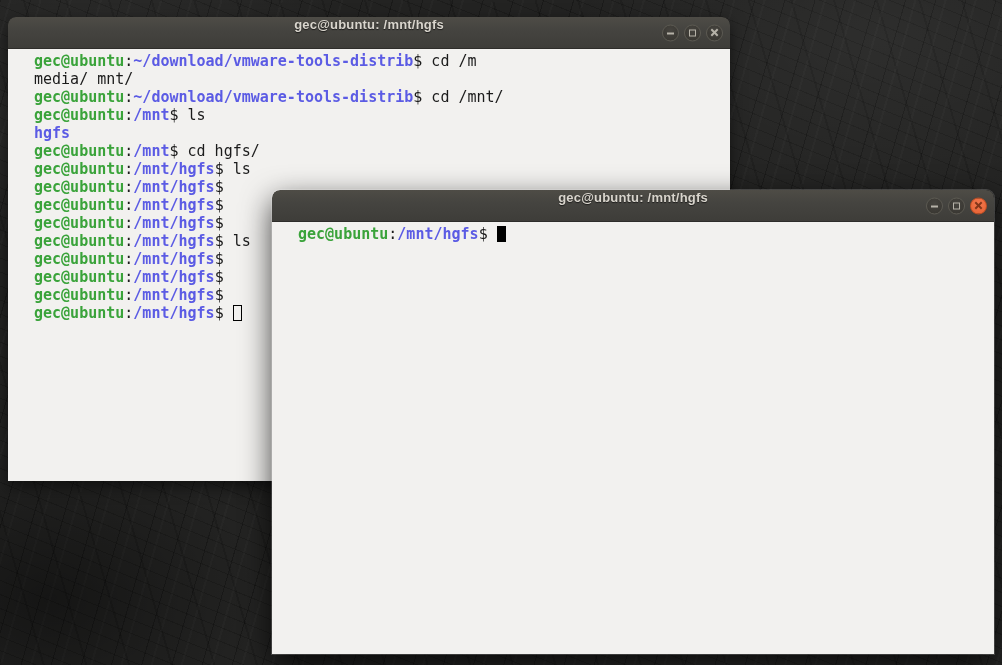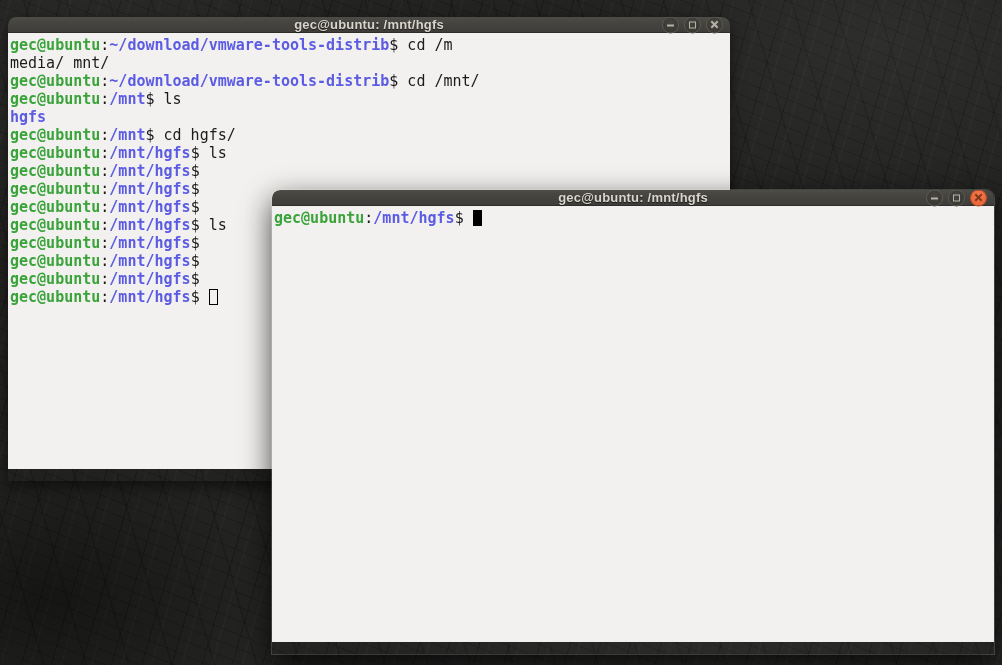--- a/index.html
+++ b/index.html
@@ -22,25 +22,25 @@
     position:absolute;
     width:722px; height:464px;
     border-radius:8px 8px 0 0;
     overflow:hidden;
   }
   .window.back  { left:8px;   top:17px;  box-shadow:0 5px 16px rgba(0,0,0,0.55); }
   .window.front { left:272px; top:190px; box-shadow:0 0 0 1px rgba(255,255,255,0.18), 0 10px 30px rgba(0,0,0,0.75); }
 
   .titlebar {
     position:relative;
-    height:16px;
+    height:32px;
     background:linear-gradient(#4e4c46 0%, #454440 40%, #3e3d39 100%);
     border-bottom:1px solid #2e2d2a;
     border-radius:8px 8px 0 0;
-    display:flex; align-items:flex-end; justify-content:center;
+    display:flex; align-items:flex-start; justify-content:center;
   }
   .titlebar .title {
     color:#d9d5cd;
     font-size:13px;
     font-weight:bold;
     letter-spacing:0.2px;
     text-shadow:0 1px 1px rgba(0,0,0,0.6);
   }
   .winbuttons {
     position:absolute; right:7px; top:50%;
@@ -74,21 +74,21 @@
     height:436px;
     background:#f2f1ef;
     padding:3px 2px 0 2px;
     font-family:"DejaVu Sans Mono", monospace;
     font-size:15px;
     line-height:18px;
     color:#1b1b1b;
     white-space:pre;
     cursor:text;
   }
-  .tline { height:18px; }
+  .tline { height:18px;margin-left:24px; }
   .seg-green { color:var(--green); font-weight:bold; }
   .seg-blue  { color:var(--blue);  font-weight:bold; }
   .seg-fg    { color:var(--fg); }
   .cursor {
     display:inline-block;
     width:9px; height:16px;
     vertical-align:-3px;
   }
   .cursor.solid  { background:#000; }
   .cursor.hollow { border:1.5px solid #000; background:transparent; }

